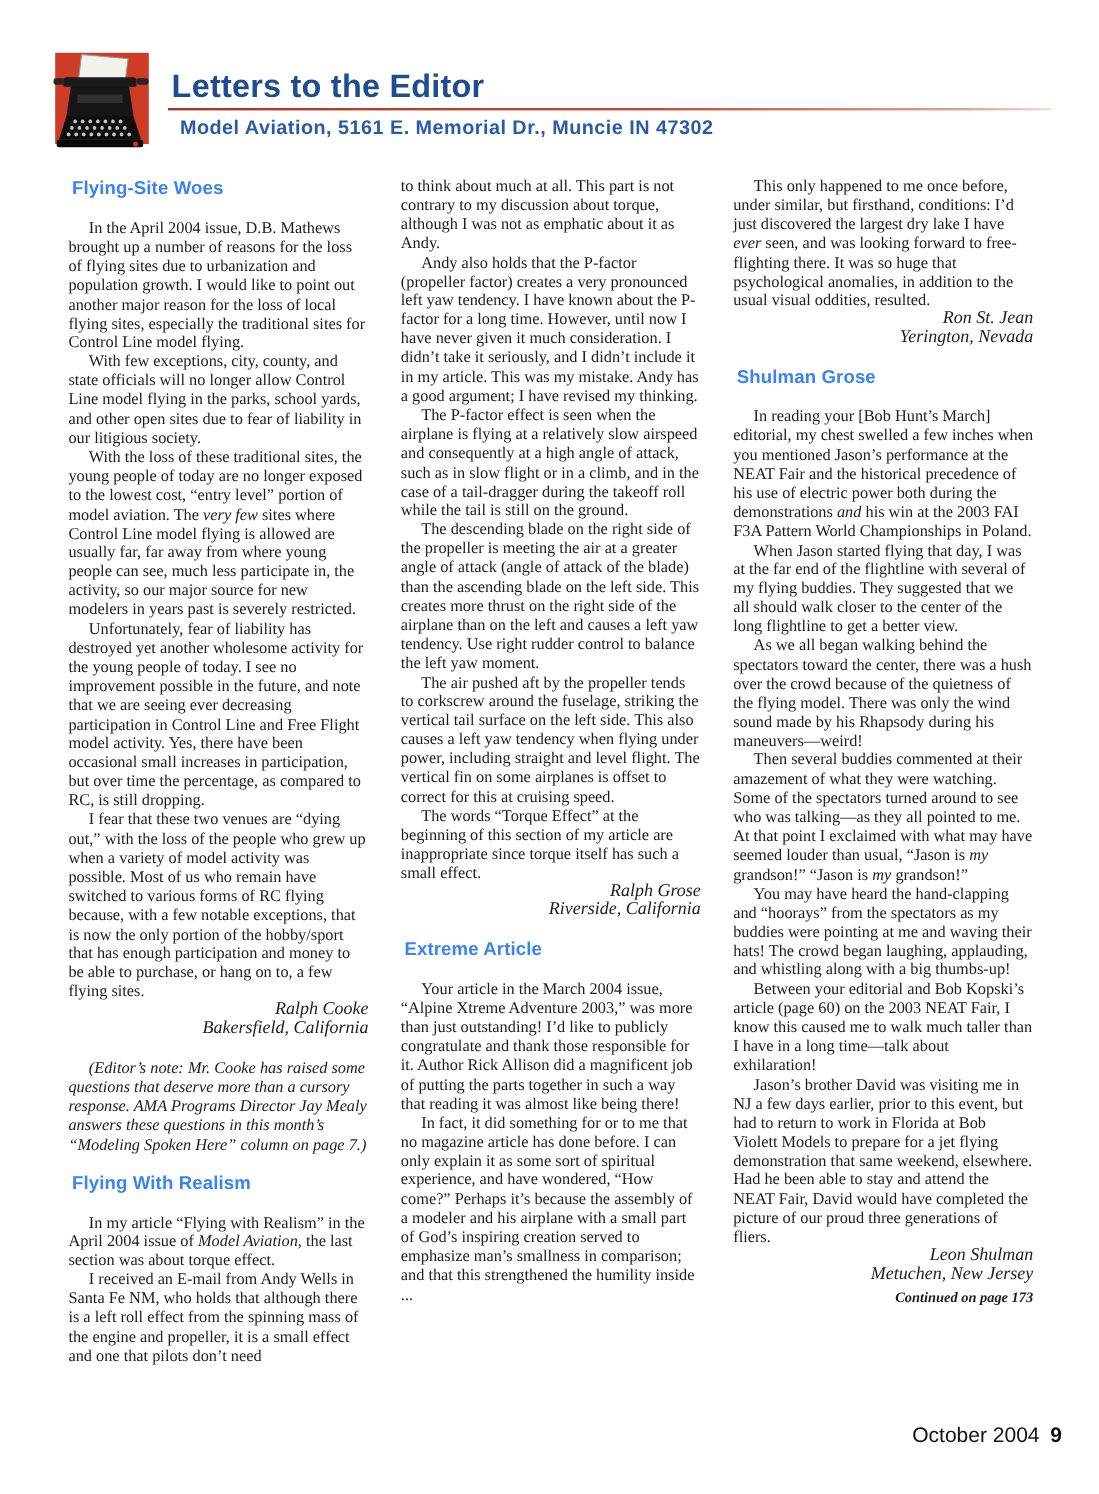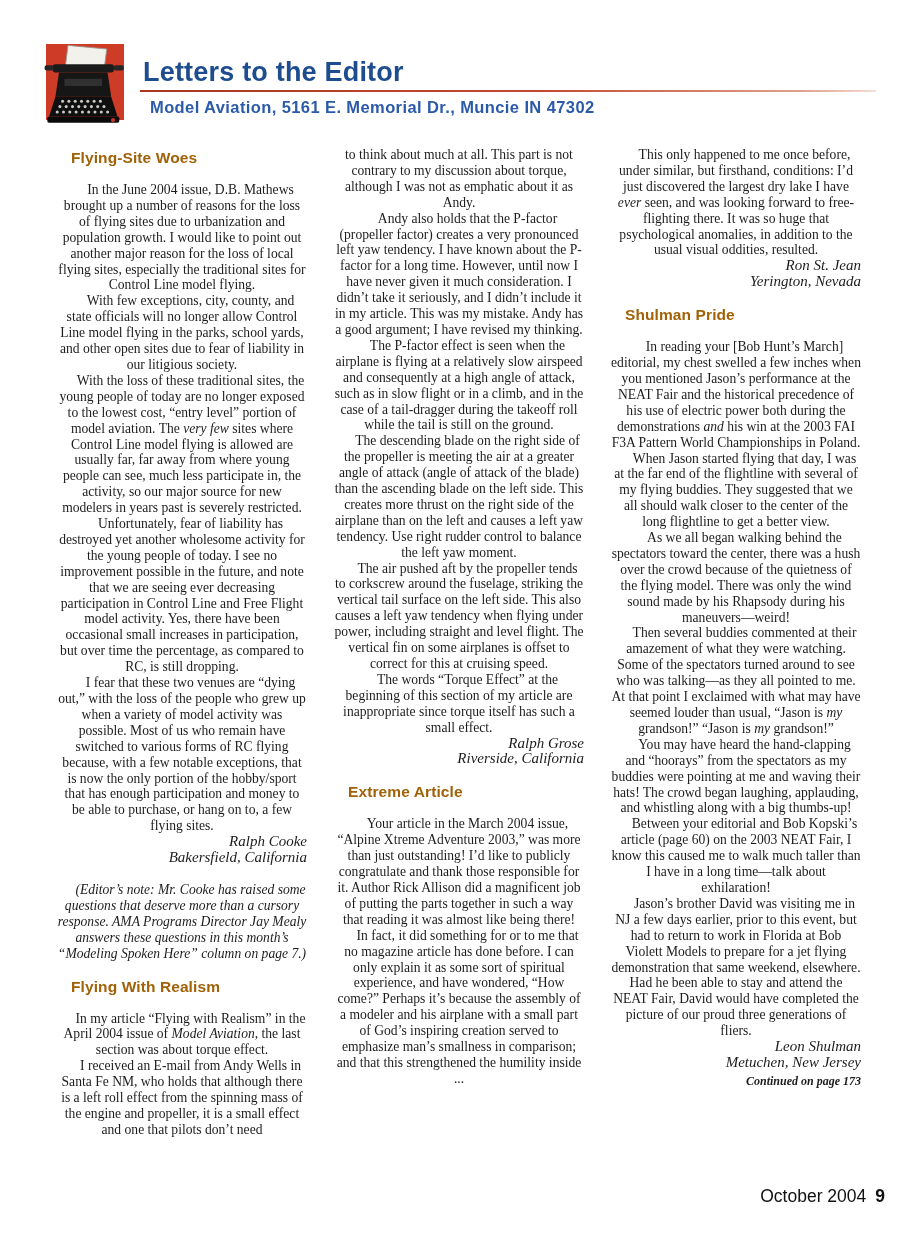--- a/index.html
+++ b/index.html
@@ -27,24 +27,24 @@
   }
   .address-line .mag{}
   
   .columns{
     position:absolute;left:57px;top:147px;width:804px;
     display:flex;gap:27px;align-items:flex-start;
   }
   .col{width:250px;flex:0 0 250px}
   .col-heading{
     font-family:"Liberation Sans", sans-serif;font-size:15.5px;font-weight:bold;
-    color:#a16207;margin:16px 0 15px 14px;letter-spacing:0.1px;
+    color:#3b82f6;margin:16px 0 15px 3px;letter-spacing:0.1px;
   }
   .col-heading:first-child{margin-top:2px}
-  .para{font-size:13.6px;line-height:15.9px;margin:0;text-indent:17px;text-align:center}
+  .para{font-size:13.6px;line-height:15.9px;margin:0;text-indent:17px;text-align:left}
   .para.no-indent{text-indent:0}
   .para.note{font-style:italic;margin-top:16px}
   .signature{font-size:15px;line-height:15.9px;font-style:italic;text-align:right}
   .continued{
     font-size:12px;line-height:16px;font-style:italic;font-weight:bold;
     text-align:right;margin-top:2px;
   }
   
   .folio{
     position:absolute;right:31px;top:1186px;
@@ -98,21 +98,21 @@
     </svg>
   </div>
   <div class="page-title">Letters to the Editor</div>
   <div class="title-rule"></div>
   <div class="address-line"><span class="mag">Model Aviation</span><span>, 5161 E. Memorial Dr., Muncie IN 47302</span></div>
 </div>
 
 <div class="columns">
   <div class="col">
       <h2 class="col-heading">Flying-Site Woes</h2>
-      <p class="para">In the June 2004 issue, D.B. Mathews brought up a number of reasons for the loss of flying sites due to urbanization and population growth. I would like to point out another major reason for the loss of local flying sites, especially the traditional sites for Control Line model flying.</p>
+      <p class="para">In the April 2004 issue, D.B. Mathews brought up a number of reasons for the loss of flying sites due to urbanization and population growth. I would like to point out another major reason for the loss of local flying sites, especially the traditional sites for Control Line model flying.</p>
       <p class="para">With few exceptions, city, county, and state officials will no longer allow Control Line model flying in the parks, school yards, and other open sites due to fear of liability in our litigious society.</p>
       <p class="para">With the loss of these traditional sites, the young people of today are no longer exposed to the lowest cost, “entry level” portion of model aviation. The <i>very few</i> sites where Control Line model flying is allowed are usually far, far away from where young people can see, much less participate in, the activity, so our major source for new modelers in years past is severely restricted.</p>
       <p class="para">Unfortunately, fear of liability has destroyed yet another wholesome activity for the young people of today. I see no improvement possible in the future, and note that we are seeing ever decreasing participation in Control Line and Free Flight model activity. Yes, there have been occasional small increases in participation, but over time the percentage, as compared to RC, is still dropping.</p>
       <p class="para">I fear that these two venues are “dying out,” with the loss of the people who grew up when a variety of model activity was possible. Most of us who remain have switched to various forms of RC flying because, with a few notable exceptions, that is now the only portion of the hobby/sport that has enough participation and money to be able to purchase, or hang on to, a few flying sites.</p>
       <div class="signature">
         <div>Ralph Cooke</div>
         <div>Bakersfield, California</div>
       </div>
       <p class="para note">(Editor’s note: Mr. Cooke has raised some questions that deserve more than a cursory response. AMA Programs Director Jay Mealy answers these questions in this month’s “Modeling Spoken Here” column on page 7.)</p>
       <h2 class="col-heading">Flying With Realism</h2>
@@ -133,21 +133,21 @@
       <h2 class="col-heading">Extreme Article</h2>
       <p class="para">Your article in the March 2004 issue, “Alpine Xtreme Adventure 2003,” was more than just outstanding! I’d like to publicly congratulate and thank those responsible for it. Author Rick Allison did a magnificent job of putting the parts together in such a way that reading it was almost like being there!</p>
       <p class="para">In fact, it did something for or to me that no magazine article has done before. I can only explain it as some sort of spiritual experience, and have wondered, “How come?” Perhaps it’s because the assembly of a modeler and his airplane with a small part of God’s inspiring creation served to emphasize man’s smallness in comparison; and that this strengthened the humility inside ...</p>
     </div>
   <div class="col">
       <p class="para">This only happened to me once before, under similar, but firsthand, conditions: I’d just discovered the largest dry lake I have <i>ever</i> seen, and was looking forward to free-flighting there. It was so huge that psychological anomalies, in addition to the usual visual oddities, resulted.</p>
       <div class="signature">
         <div>Ron St. Jean</div>
         <div>Yerington, Nevada</div>
       </div>
-      <h2 class="col-heading">Shulman Pride</h2>
+      <h2 class="col-heading">Shulman Grose</h2>
       <p class="para">In reading your [Bob Hunt’s March] editorial, my chest swelled a few inches when you mentioned Jason’s performance at the NEAT Fair and the historical precedence of his use of electric power both during the demonstrations <i>and</i> his win at the 2003 FAI F3A Pattern World Championships in Poland.</p>
       <p class="para">When Jason started flying that day, I was at the far end of the flightline with several of my flying buddies. They suggested that we all should walk closer to the center of the long flightline to get a better view.</p>
       <p class="para">As we all began walking behind the spectators toward the center, there was a hush over the crowd because of the quietness of the flying model. There was only the wind sound made by his Rhapsody during his maneuvers—weird!</p>
       <p class="para">Then several buddies commented at their amazement of what they were watching. Some of the spectators turned around to see who was talking—as they all pointed to me. At that point I exclaimed with what may have seemed louder than usual, “Jason is <i>my</i> grandson!” “Jason is <i>my</i> grandson!”</p>
       <p class="para">You may have heard the hand-clapping and “hoorays” from the spectators as my buddies were pointing at me and waving their hats! The crowd began laughing, applauding, and whistling along with a big thumbs-up!</p>
       <p class="para">Between your editorial and Bob Kopski’s article (page 60) on the 2003 NEAT Fair, I know this caused me to walk much taller than I have in a long time—talk about exhilaration!</p>
       <p class="para">Jason’s brother David was visiting me in NJ a few days earlier, prior to this event, but had to return to work in Florida at Bob Violett Models to prepare for a jet flying demonstration that same weekend, elsewhere. Had he been able to stay and attend the NEAT Fair, David would have completed the picture of our proud three generations of fliers.</p>
       <div class="signature">
         <div>Leon Shulman</div>
         <div>Metuchen, New Jersey</div>

